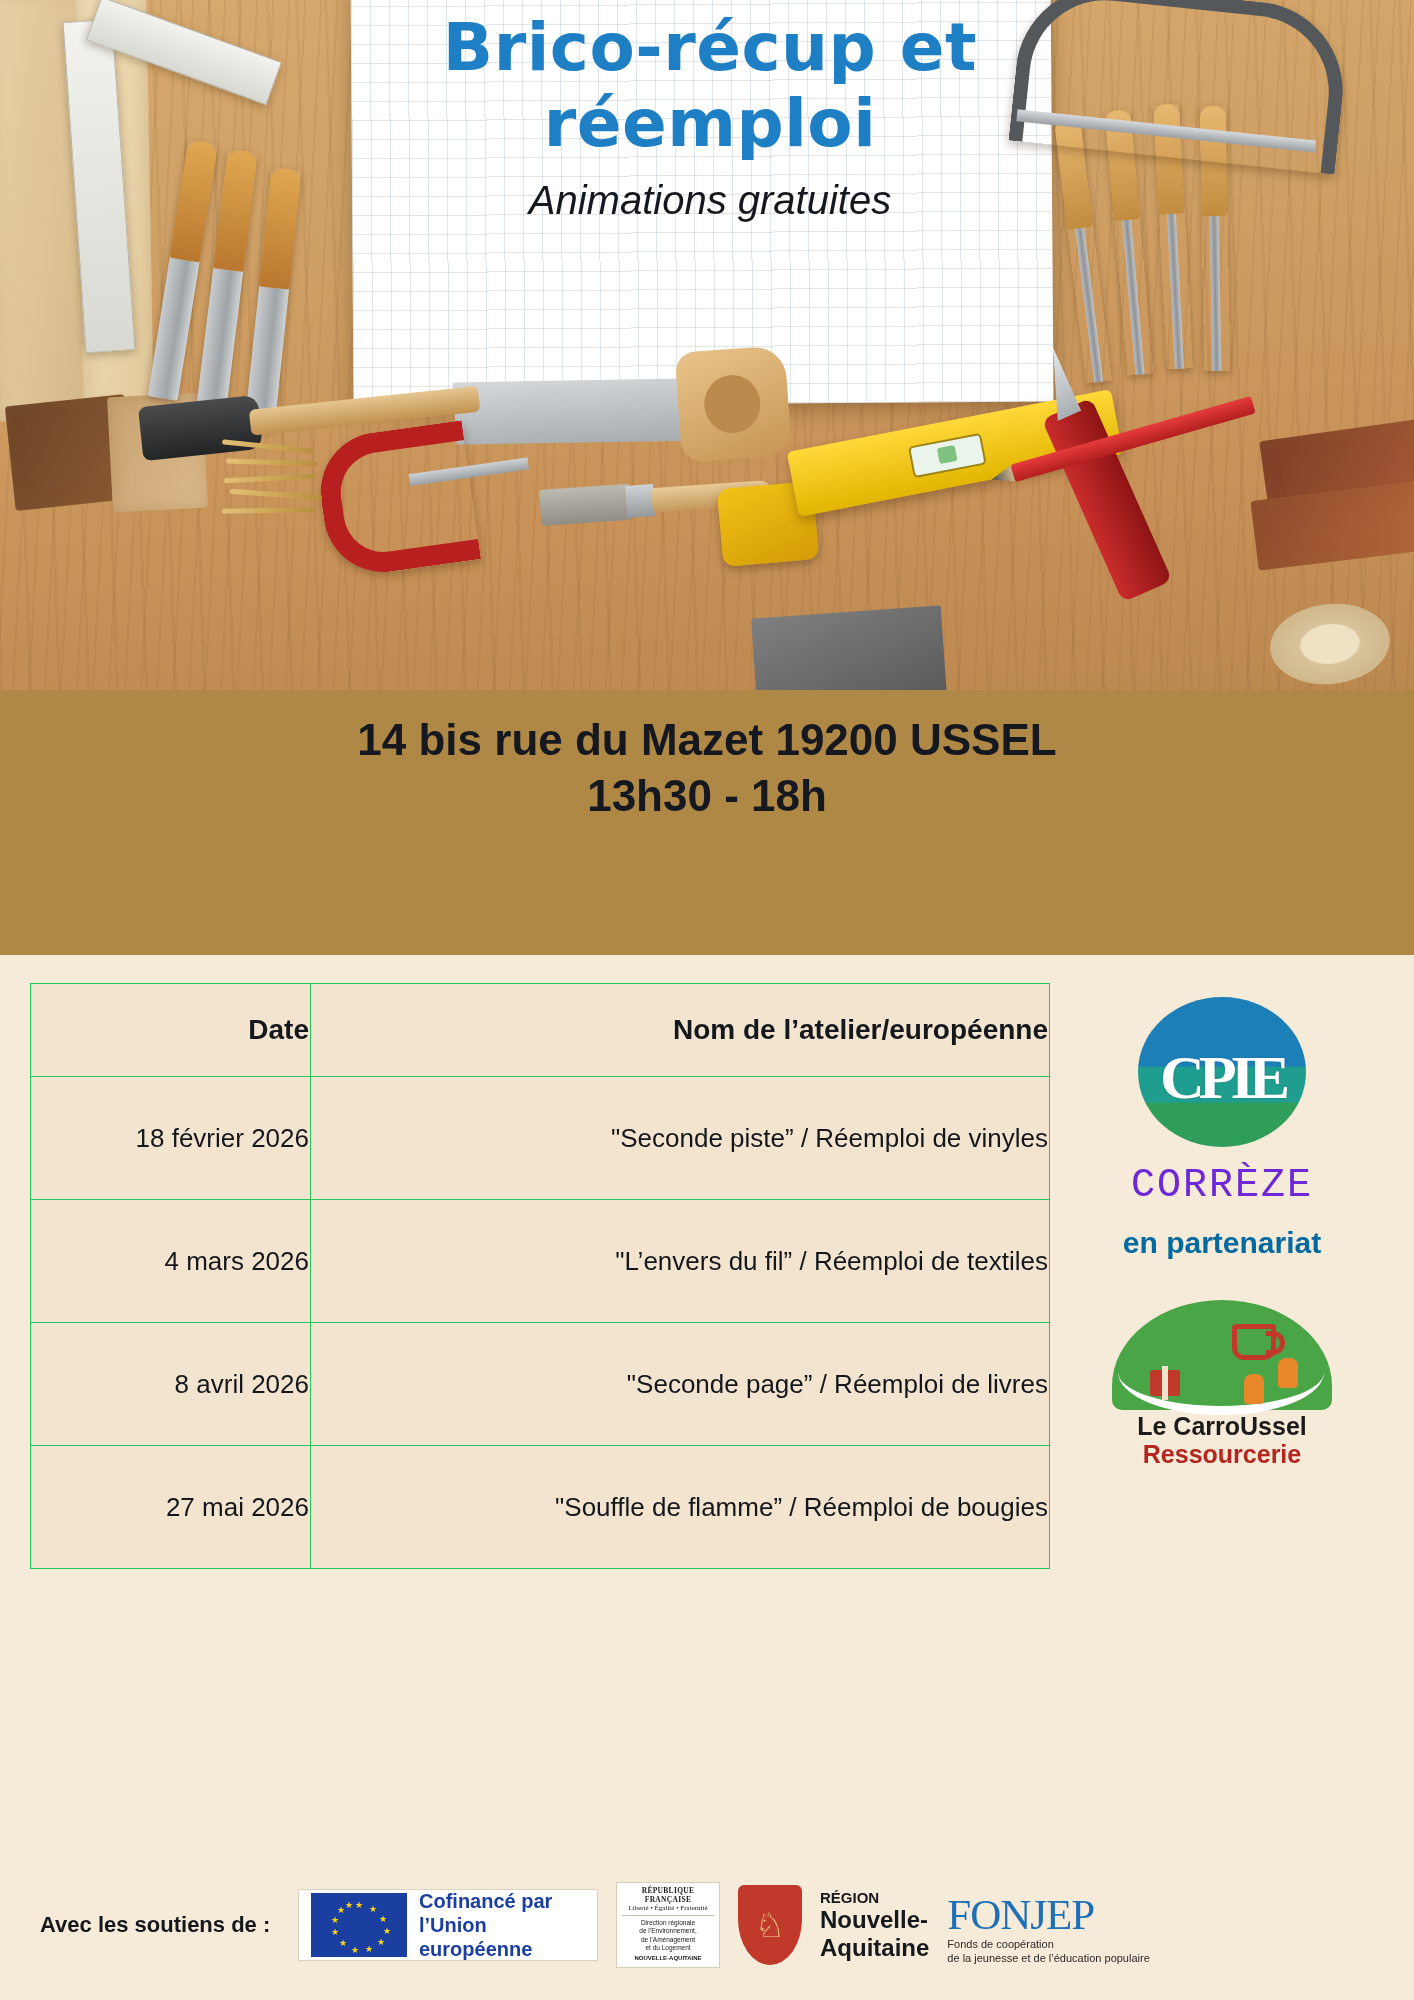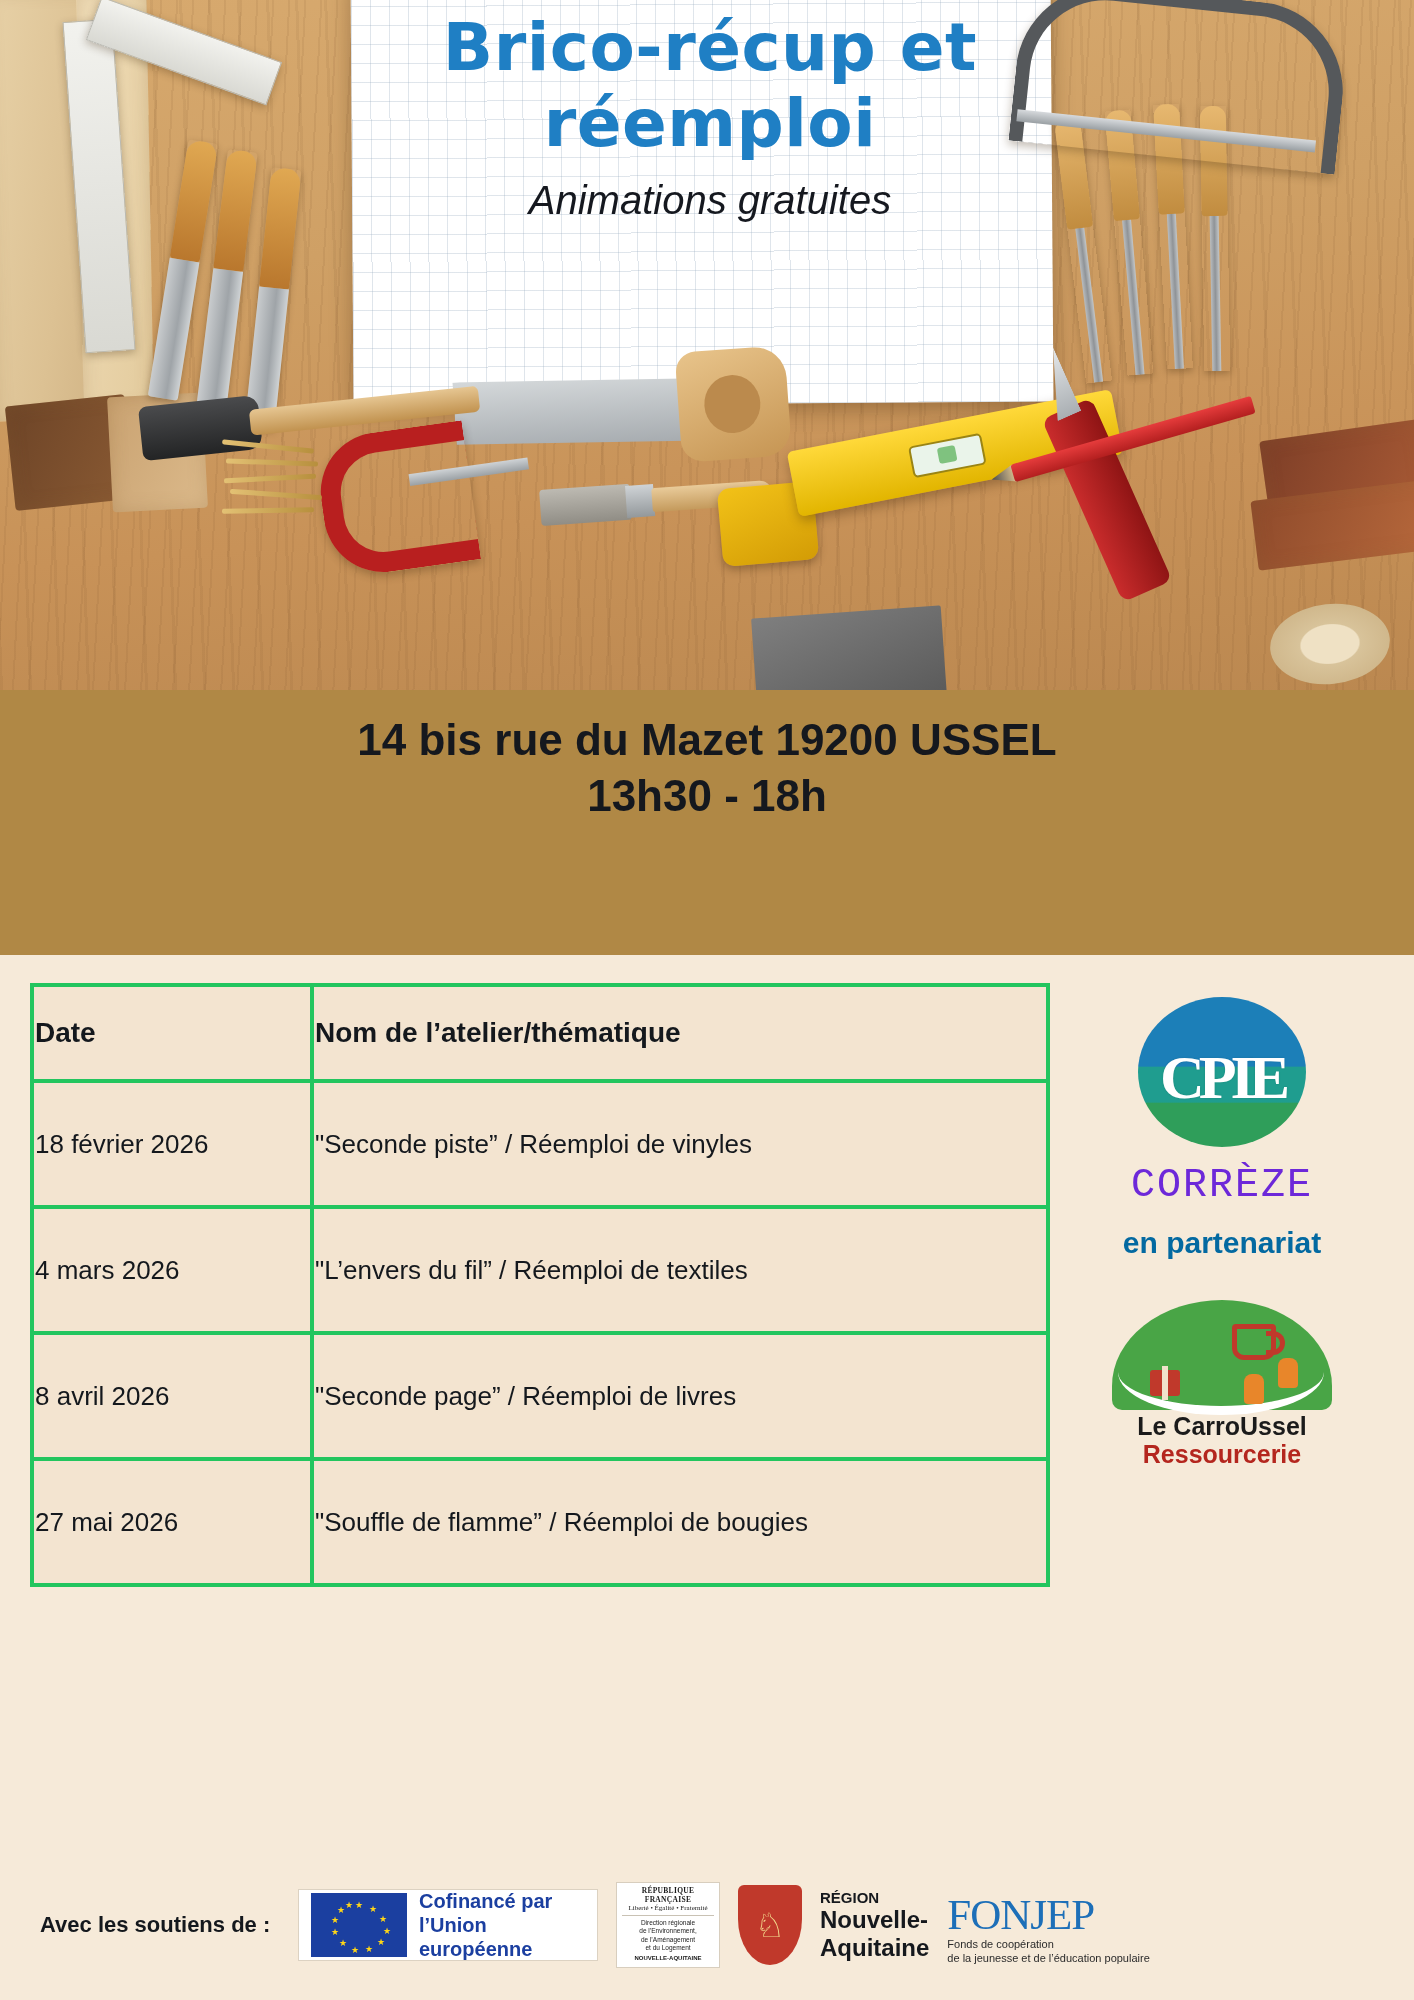--- a/index.html
+++ b/index.html
@@ -309,23 +309,23 @@
   }
 
   
   .table-wrap { width: 1020px; }
   table.schedule {
     border-collapse: collapse;
     width: 1020px;
     table-layout: fixed;
   }
   table.schedule td, table.schedule th {
-    border: 4px solid #22c55e;
+    border: 1px solid #22c55e;
     height: 120px;
-    text-align: left;
+    text-align: right;
     vertical-align: middle;
     font-family: "Liberation Sans", sans-serif;
     font-size: 26px;
     color: #14181d;
     background: #f3e4d0;
   }
   table.schedule th {
     height: 90px;
     font-weight: bold;
     font-size: 28px;
@@ -685,21 +685,21 @@
 
   <div class="table-wrap">
     <table class="schedule">
       <colgroup>
           <col class="c-date">
           <col>
         </colgroup>
       <thead>
         <tr>
           <th>Date</th>
-          <th>Nom de l’atelier/thématique</th>
+          <th>Nom de l’atelier/européenne</th>
         </tr>
       </thead>
       <tbody>
         <tr>
           <td>18 février 2026</td>
           <td>"Seconde piste” / Réemploi de vinyles</td>
         </tr>
         <tr>
           <td>4 mars 2026</td>
           <td>"L’envers du fil”  / Réemploi de textiles</td>

